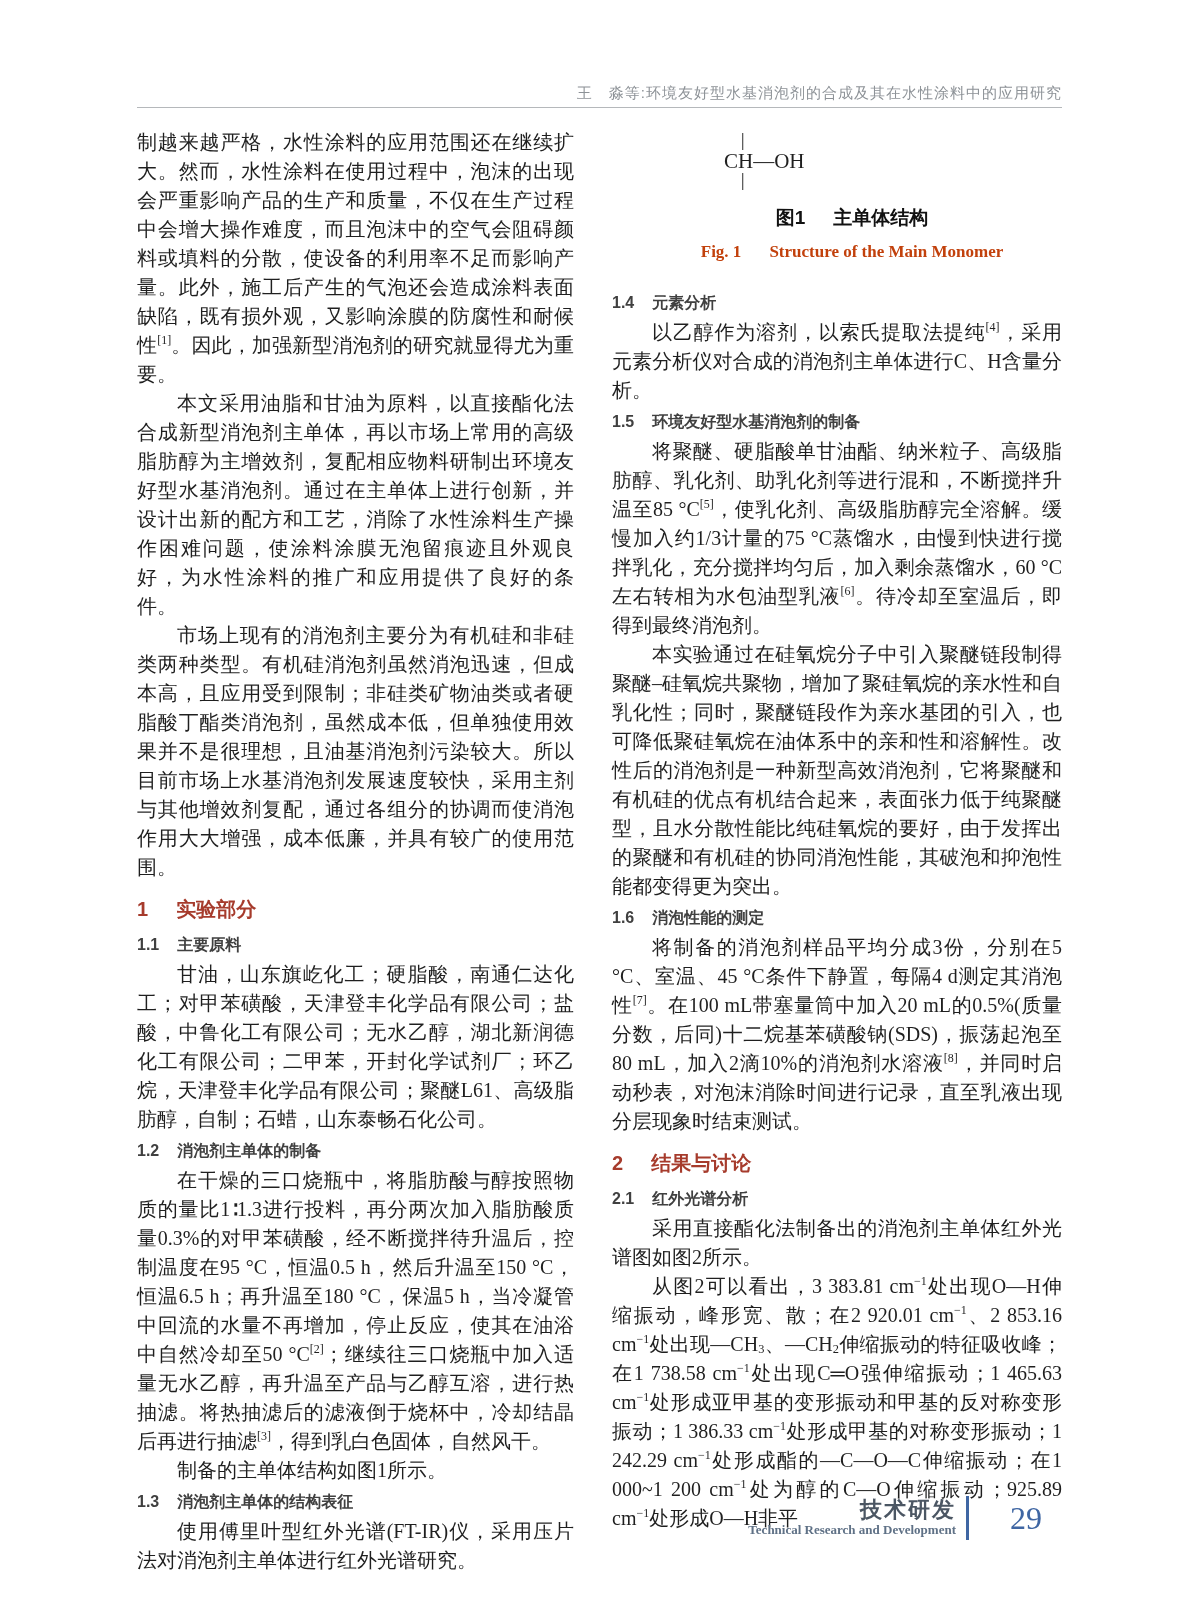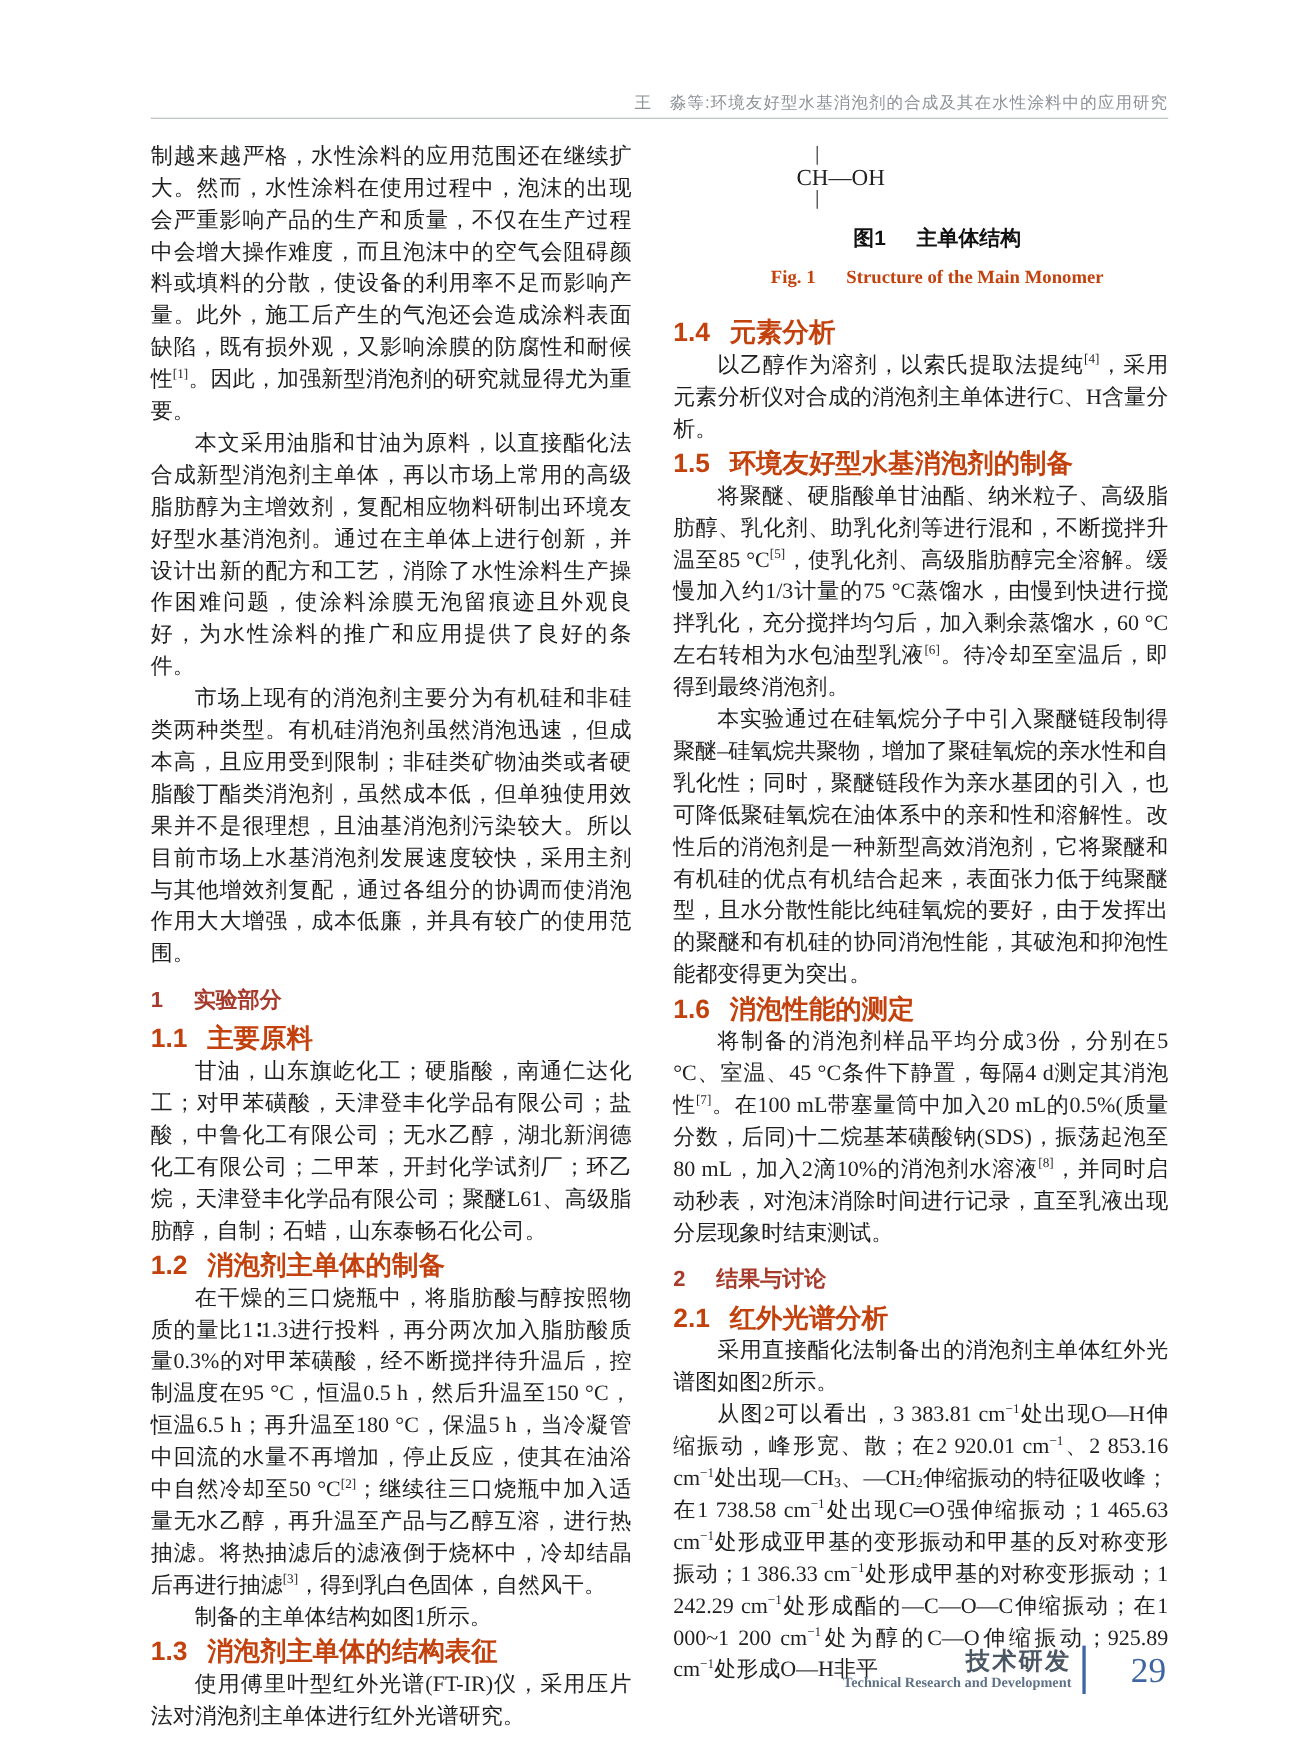--- a/index.html
+++ b/index.html
@@ -31,41 +31,41 @@
   sub{font-size:0.62em;line-height:0;vertical-align:-0.15em;}
   
   .sec{
     font-family:"Liberation Sans","DejaVu Sans",sans-serif;font-weight:bold;
     color:#a63b2c;font-size:20px;line-height:32px;margin:11px 0 7px;
     text-align:left;text-indent:0;
   }
   .sec .num{margin-right:28px;}
   .subsec{
     font-family:"Liberation Sans","DejaVu Sans",sans-serif;font-weight:bold;
-    color:#c2410c;font-size:24px;line-height:25px;margin:4px 0 3px;
+    color:#404040;font-size:16px;line-height:25px;margin:4px 0 3px;
     text-align:left;text-indent:0;
   }
   .subsec .num{margin-right:18px;}
   
   .figure{margin:6px 0 24px;padding:0;}
   .formula{margin-left:112px;text-align:left;text-indent:0;}
   .fline{font-size:21px;line-height:25px;white-space:nowrap;}
   .bond{font-size:14px;line-height:15px;height:15px;padding-left:14px;color:#2a2a2a;}
   .cap-cn{
     text-align:center;font-family:"Liberation Sans","DejaVu Sans",sans-serif;
     font-weight:bold;font-size:19px;margin-top:14px;color:#111;
   }
   .cap-en{
     text-align:center;font-family:"Liberation Serif","DejaVu Serif",serif;
     font-weight:bold;font-size:17px;margin-top:5px;color:#c2410c;
   }
   .cap-label{margin-right:28px;padding-left:30px;}
   
   .footer{
-    position:absolute;top:1496px;right:127px;
+    position:absolute;top:1496px;right:145px;
     display:flex;align-items:center;
   }
   .footer-text{text-align:right;margin-right:10px;}
   .footer-cn{
     font-family:"Liberation Sans","DejaVu Sans",sans-serif;font-weight:bold;
     font-size:22px;line-height:24px;color:#4b5663;letter-spacing:2px;
   }
   .footer-en{
     font-family:"Liberation Serif","DejaVu Serif",serif;font-weight:bold;
     font-size:13px;line-height:16px;color:#5f7186;

